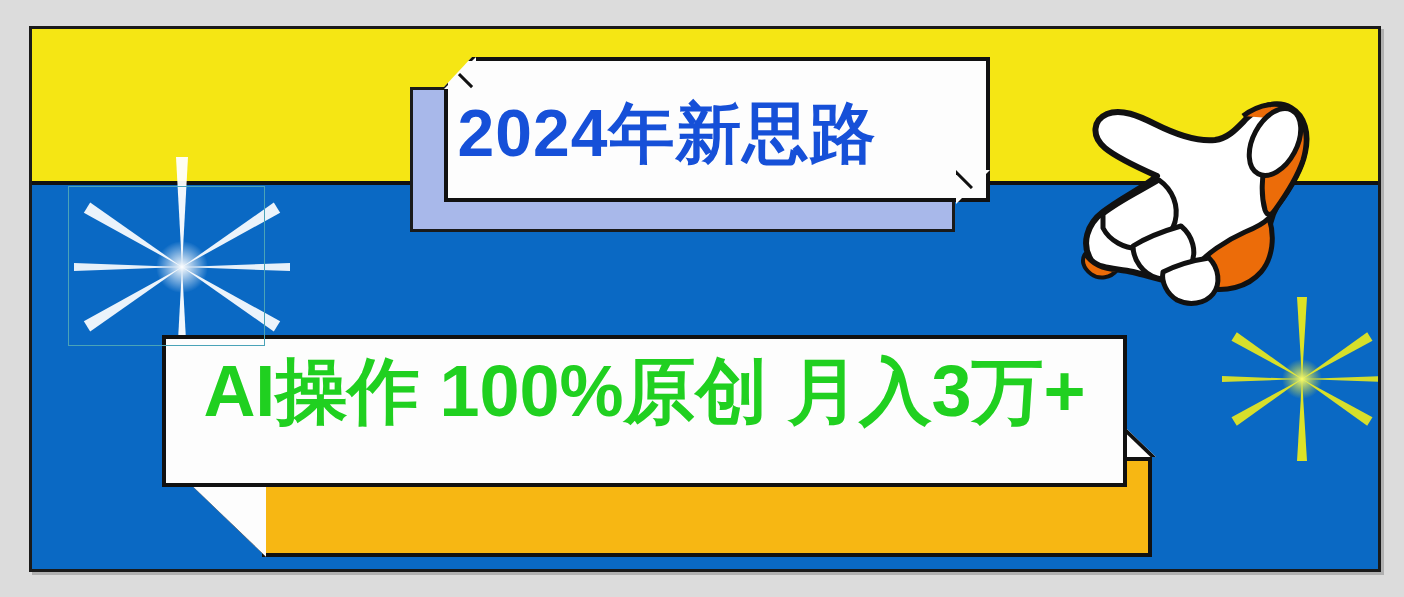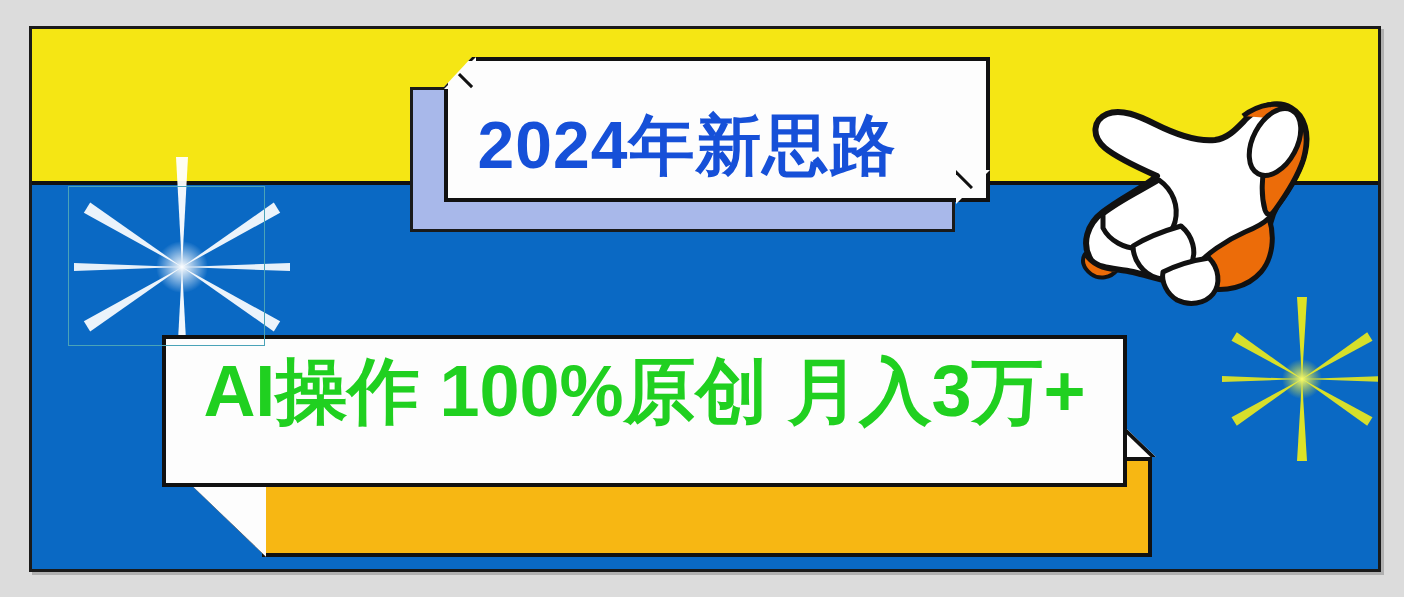--- a/index.html
+++ b/index.html
@@ -122,31 +122,30 @@
     content: "";
     position: absolute;
     left: 0; top: 0;
     width: 48px; height: 48px;
     border-top: 3px solid #111;
     transform-origin: left top;
     transform: rotate(45deg);
   }
   #banner-1 .label {
     position: absolute;
-    left: 34px; top: 16px;
+    left: 34px; top: 4px;
     width: 446px; height: 145px;
     display: flex;
     align-items: center;
     justify-content: center;
     font-size: 66px;
     font-weight: 700;
     color: #1650d8;
     letter-spacing: 1px;
     white-space: nowrap;
-    padding-left: 20px;
   }
 
   
   #banner-2 {
     position: absolute;
     left: 255px;
     top: 178px;
     width: 540px;
     height: 125px;
   }

